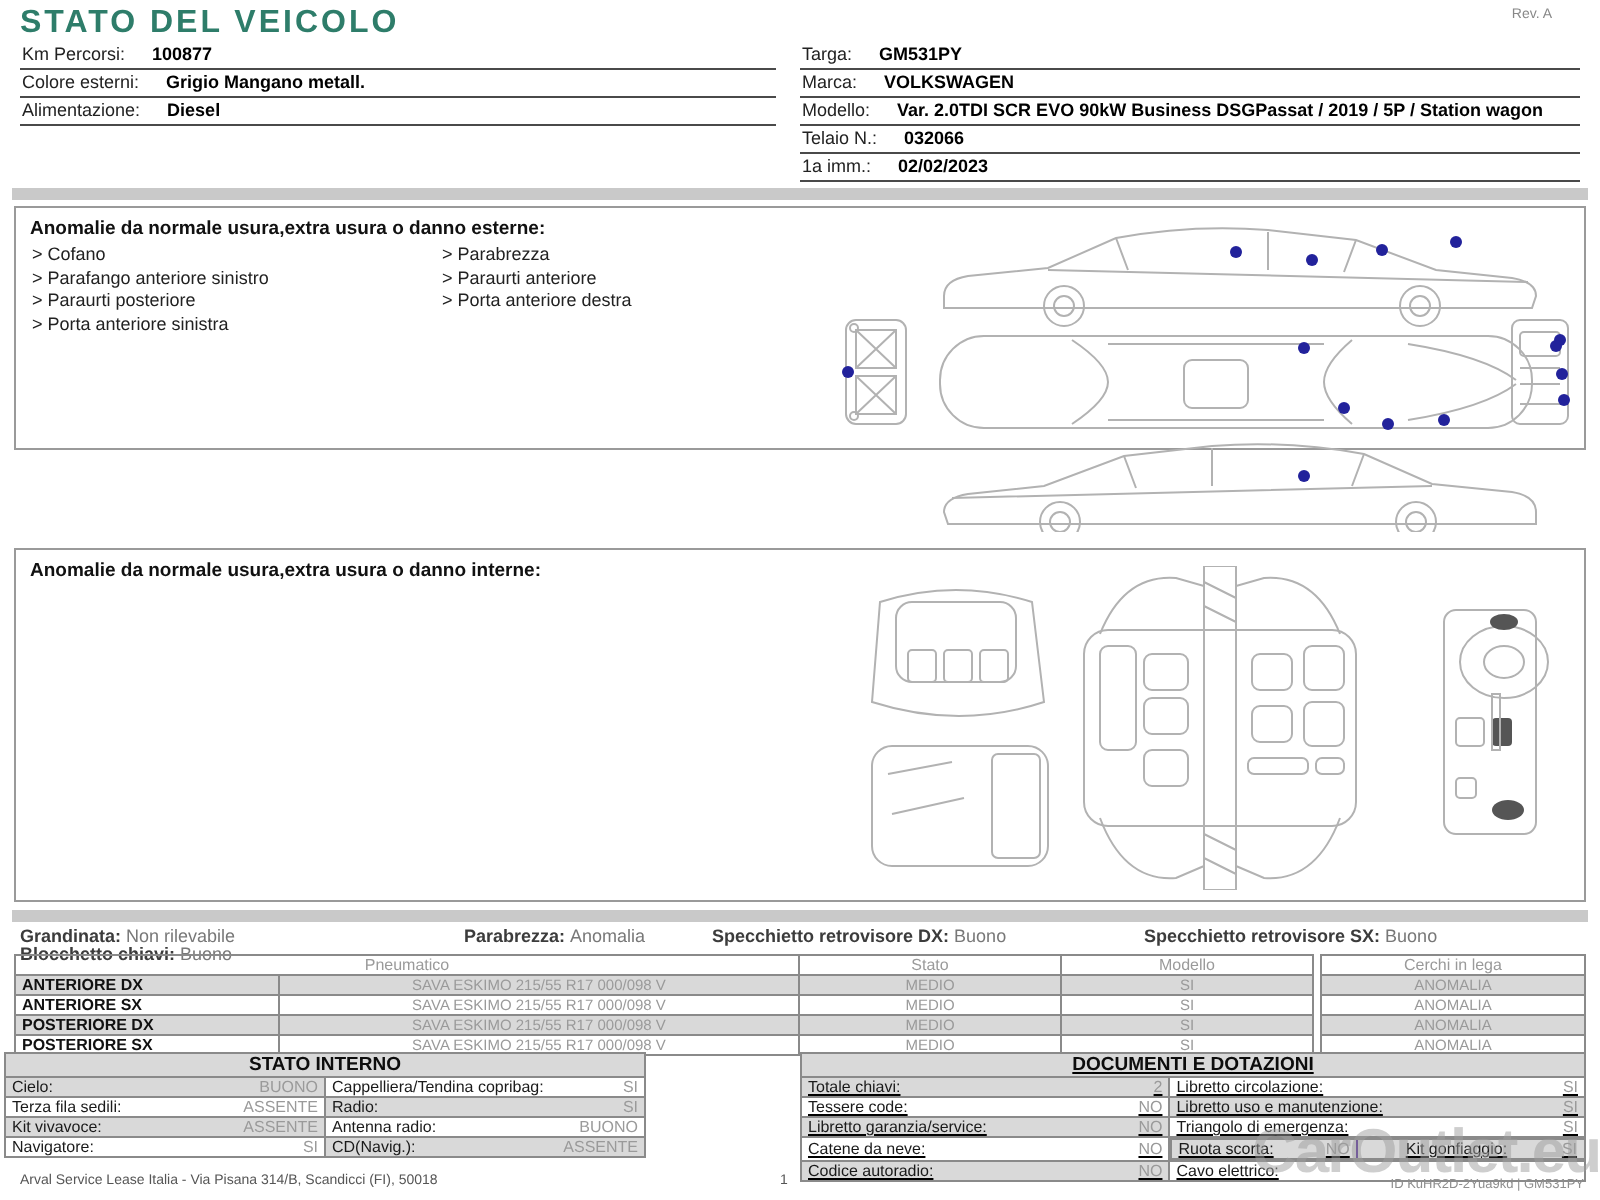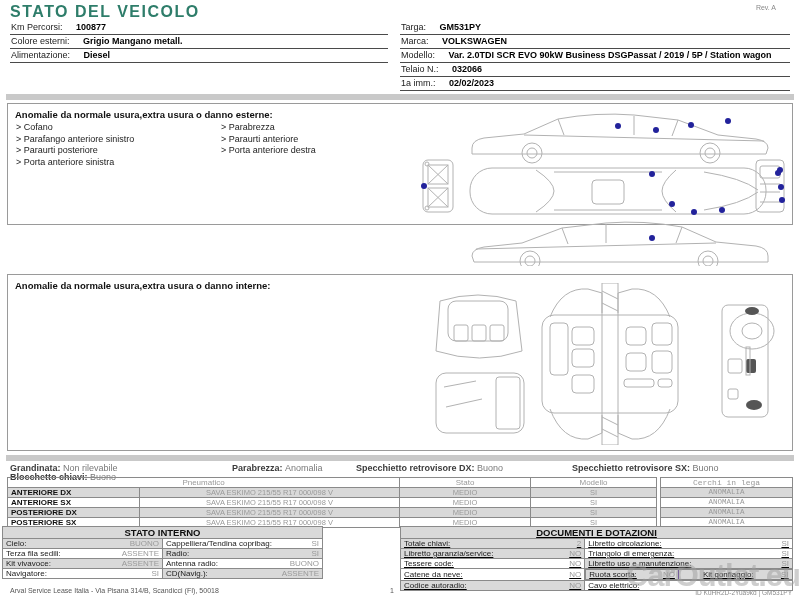--- a/index.html
+++ b/index.html
@@ -37,21 +37,21 @@
 
   .status-line { position:absolute; font-size:9px; white-space:nowrap; }
   .sl-label { font-weight:bold; color:#3c3c3c; }
   .sl-value { color:#787878; }
 
   table { border-collapse:collapse; table-layout:fixed; }
   td { border:1px solid #8a8a8a; font-size:8px; line-height:9px; padding:0 3px;
        overflow:hidden; white-space:nowrap; }
 
   .tyre-table { position:absolute; left:7px; top:477px; width:649px; }
-  .cerchi-table { position:absolute; left:660px; top:477px; width:133px;font-family:Liberation Mono, monospace; }
+  .cerchi-table { position:absolute; left:660px; top:477px; width:133px; }
   .th { color:#9a9a9a; text-align:center; font-size:8px; }
   .pos { font-weight:bold; color:#111; }
   .mut { color:#9a9a9a; text-align:center; font-size:7.5px; }
   .rowg { background:#d9d9d9; }
 
   .mini-table { position:absolute; top:526px; }
   .si-table { left:2px; width:321px; }
   .doc-table { left:400px; width:393px;text-decoration:underline; }
   .mini-head { background:#d9d9d9; font-weight:bold; font-size:9.5px; text-align:center;
                color:#0d0d0d; line-height:11px; }
@@ -372,43 +372,43 @@
             </div>
           </td>
       <td>
             <div class="kv">
               <span class="kv-l">Libretto circolazione:</span>
               <span class="kv-v">SI</span>
             </div>
           </td>
     </tr>
     <tr>
+      <td>
+            <div class="kv">
+              <span class="kv-l">Tessere code:</span>
+              <span class="kv-v">NO</span>
+            </div>
+          </td>
+      <td class="cg">
+            <div class="kv">
+              <span class="kv-l">Libretto uso e manutenzione:</span>
+              <span class="kv-v">SI</span>
+            </div>
+          </td>
+    </tr>
+    <tr>
       <td class="cg">
             <div class="kv">
               <span class="kv-l">Libretto garanzia/service:</span>
               <span class="kv-v">NO</span>
             </div>
           </td>
       <td>
             <div class="kv">
               <span class="kv-l">Triangolo di emergenza:</span>
-              <span class="kv-v">SI</span>
-            </div>
-          </td>
-    </tr>
-    <tr>
-      <td>
-            <div class="kv">
-              <span class="kv-l">Tessere code:</span>
-              <span class="kv-v">NO</span>
-            </div>
-          </td>
-      <td class="cg">
-            <div class="kv">
-              <span class="kv-l">Libretto uso e manutenzione:</span>
               <span class="kv-v">SI</span>
             </div>
           </td>
     </tr>
     <tr>
       <td>
             <div class="kv">
               <span class="kv-l">Catene da neve:</span>
               <span class="kv-v">NO</span>
             </div>

